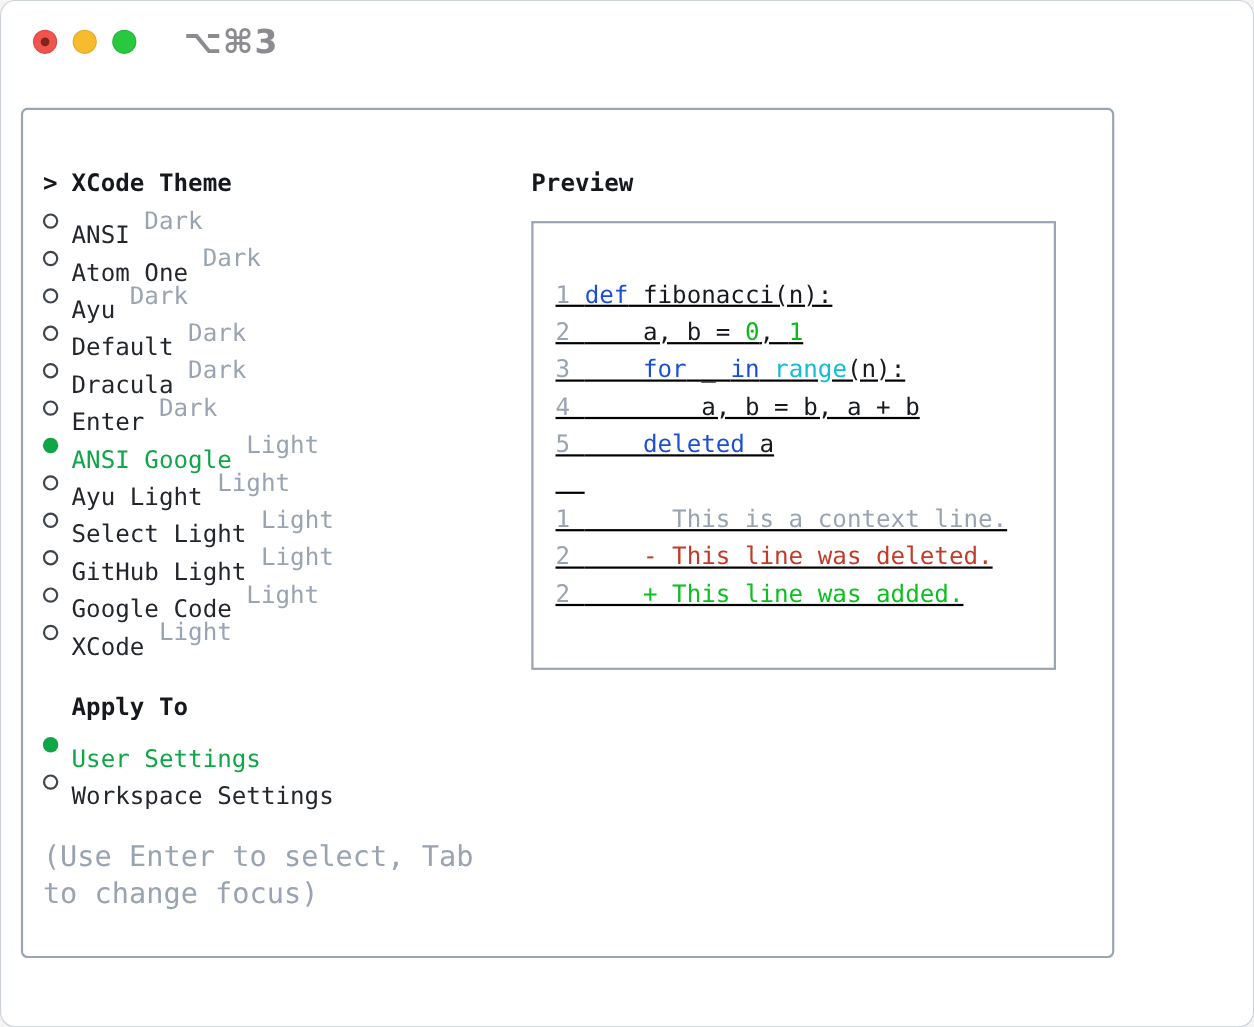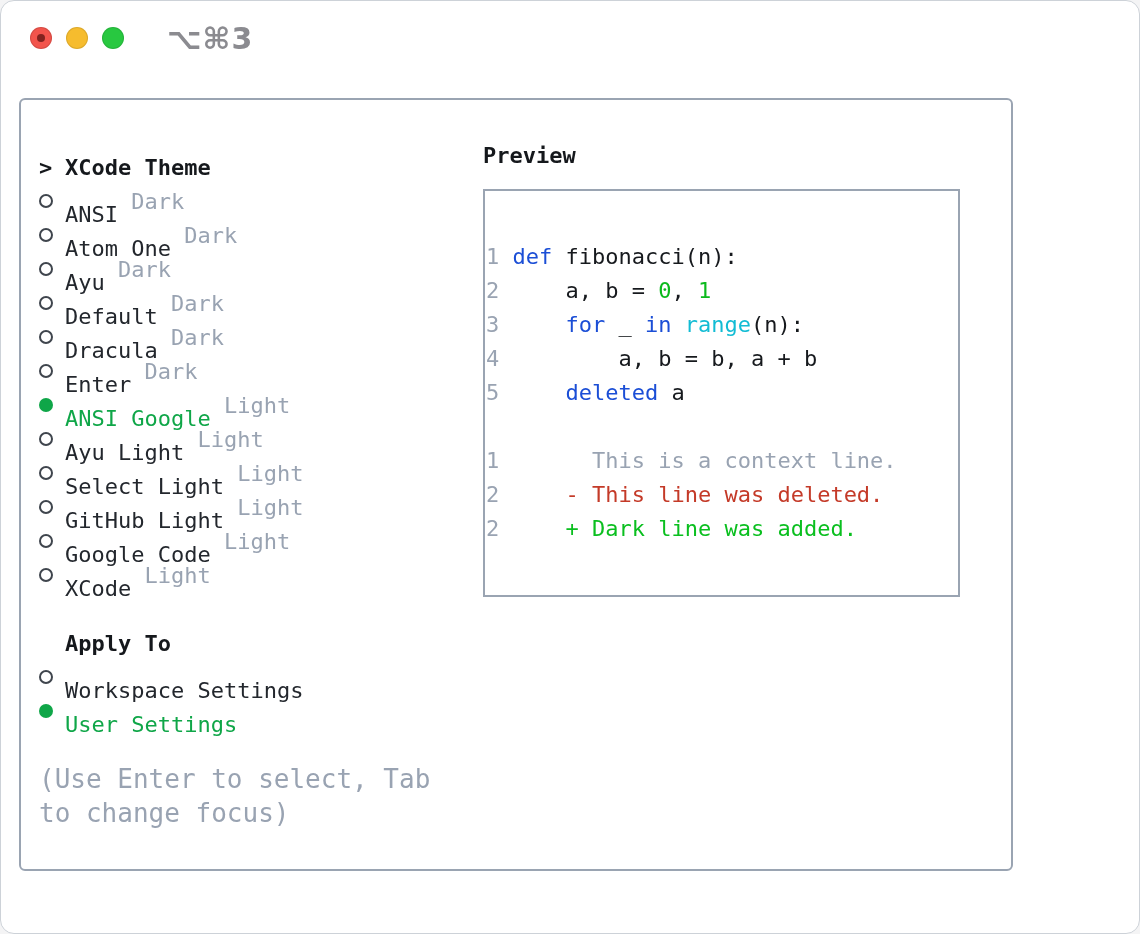--- a/index.html
+++ b/index.html
@@ -33,34 +33,34 @@
   .light.green{left:101px;background:var(--traffic-green);box-shadow:inset 0 0 0 1px rgba(0,0,0,.10);}
   .light .dot{position:absolute;left:7px;top:7px;width:8px;height:8px;border-radius:50%;
               background:rgba(60,5,3,.62);}
   .title{position:absolute;left:166px;top:20px;font-size:30px;font-weight:bold;
          color:var(--title-gray);letter-spacing:1px;
          font-family:"DejaVu Sans","Liberation Sans",sans-serif;}
   
   .main-box{position:absolute;left:18px;top:97px;width:994px;height:773px;box-sizing:border-box;
             border:2px solid var(--border);border-radius:6px;background:#fff;}
   .left-col{position:absolute;left:18px;top:50px;width:440px;}
-  .right-col{position:absolute;left:462px;top:38px;width:500px;}
+  .right-col{position:absolute;left:462px;top:50px;width:500px;}
   .row{height:34px;display:flex;align-items:center;white-space:pre;font-size:22px;color:var(--text);}
   .bullet-col{display:inline-flex;width:26px;flex:0 0 26px;align-items:center;}
   .hdr{font-weight:bold;color:var(--heading);}
   .prompt{font-weight:bold;color:var(--heading);font-size:22px;}
   .radio{width:14px;height:14px;border-radius:50%;box-sizing:border-box;border:2px solid var(--ring);}
   .radio.sel{border:none;background:var(--accent-green);}
   .iname{color:var(--text);margin-top:27px;}
   .iname.sel{color:var(--accent-green);}
   .variant{color:var(--muted);}
   .hint{width:420px;font-size:26px;line-height:34px;color:var(--muted);}
   
   .preview-box{margin-top:17px;width:477px;height:408px;box-sizing:border-box;
-               border:2px solid var(--border);background:#fff;padding:49px 0 0 1px;overflow:hidden;}
+               border:2px solid var(--border);background:#fff;padding:49px 0 0 20px;overflow:hidden;text-decoration:underline;}
   .cl{height:34px;line-height:34px;white-space:pre;font-size:22px;color:var(--code-text);}
   .ln{color:var(--muted);}
   .kw{color:var(--keyword-blue);}
   .bi{color:var(--builtin-cyan);}
   .nu{color:var(--number-green);}
   .plain{color:var(--code-text);}
   .ctx{color:var(--muted);}
   .del{color:var(--deleted-red);}
   .add{color:var(--added-green);}
 </style>
@@ -98,40 +98,40 @@
           <div class="row"><span class="bullet-col"><span class="radio"></span></span><span class="iname">GitHub Light</span><span class="variant"> Light</span></div>
           <div class="row"><span class="bullet-col"><span class="radio"></span></span><span class="iname">Google Code</span><span class="variant"> Light</span></div>
           <div class="row"><span class="bullet-col"><span class="radio"></span></span><span class="iname">XCode</span><span class="variant"> Light</span></div>
         </div>
       <div class="row"></div>
       <div class="row">
         <span class="bullet-col"></span>
         <span class="hdr">Apply To</span>
       </div>
       <div id="apply-list">
+          <div class="row"><span class="bullet-col"><span class="radio sel"></span></span><span class="iname sel">User Settings</span></div>
           <div class="row"><span class="bullet-col"><span class="radio"></span></span><span class="iname">Workspace Settings</span></div>
-          <div class="row"><span class="bullet-col"><span class="radio sel"></span></span><span class="iname sel">User Settings</span></div>
         </div>
       <div class="row"></div>
       <div class="hint">(Use Enter to select, Tab to change focus)</div>
     </div>
 
     <div class="right-col">
       <div class="row">
         <span class="hdr">Preview</span>
       </div>
       <div class="preview-box">
         <div id="code">
             <div class="cl"><span class="ln">1 </span><span class="kw">def</span><span class="plain"> fibonacci(n):</span></div>
             <div class="cl"><span class="ln">2 </span><span class="plain">    a, b = </span><span class="nu">0</span><span class="plain">, </span><span class="nu">1</span></div>
             <div class="cl"><span class="ln">3 </span><span class="plain">    </span><span class="kw">for</span><span class="plain"> _ </span><span class="kw">in</span><span class="plain"> </span><span class="bi">range</span><span class="plain">(n):</span></div>
             <div class="cl"><span class="ln">4 </span><span class="plain">        a, b = b, a + b</span></div>
             <div class="cl"><span class="ln">5 </span><span class="plain">    </span><span class="kw">deleted</span><span class="plain"> a</span></div>
             <div class="cl"><span class="ln">  </span></div>
             <div class="cl"><span class="ln">1 </span><span class="ctx">      This is a context line.</span></div>
             <div class="cl"><span class="ln">2 </span><span class="del">    - This line was deleted.</span></div>
-            <div class="cl"><span class="ln">2 </span><span class="add">    + Dark line was added.</span></div>
+            <div class="cl"><span class="ln">2 </span><span class="add">    + This line was added.</span></div>
           </div>
       </div>
     </div>
 
   </div>
 </div>
 
 </body></html>

